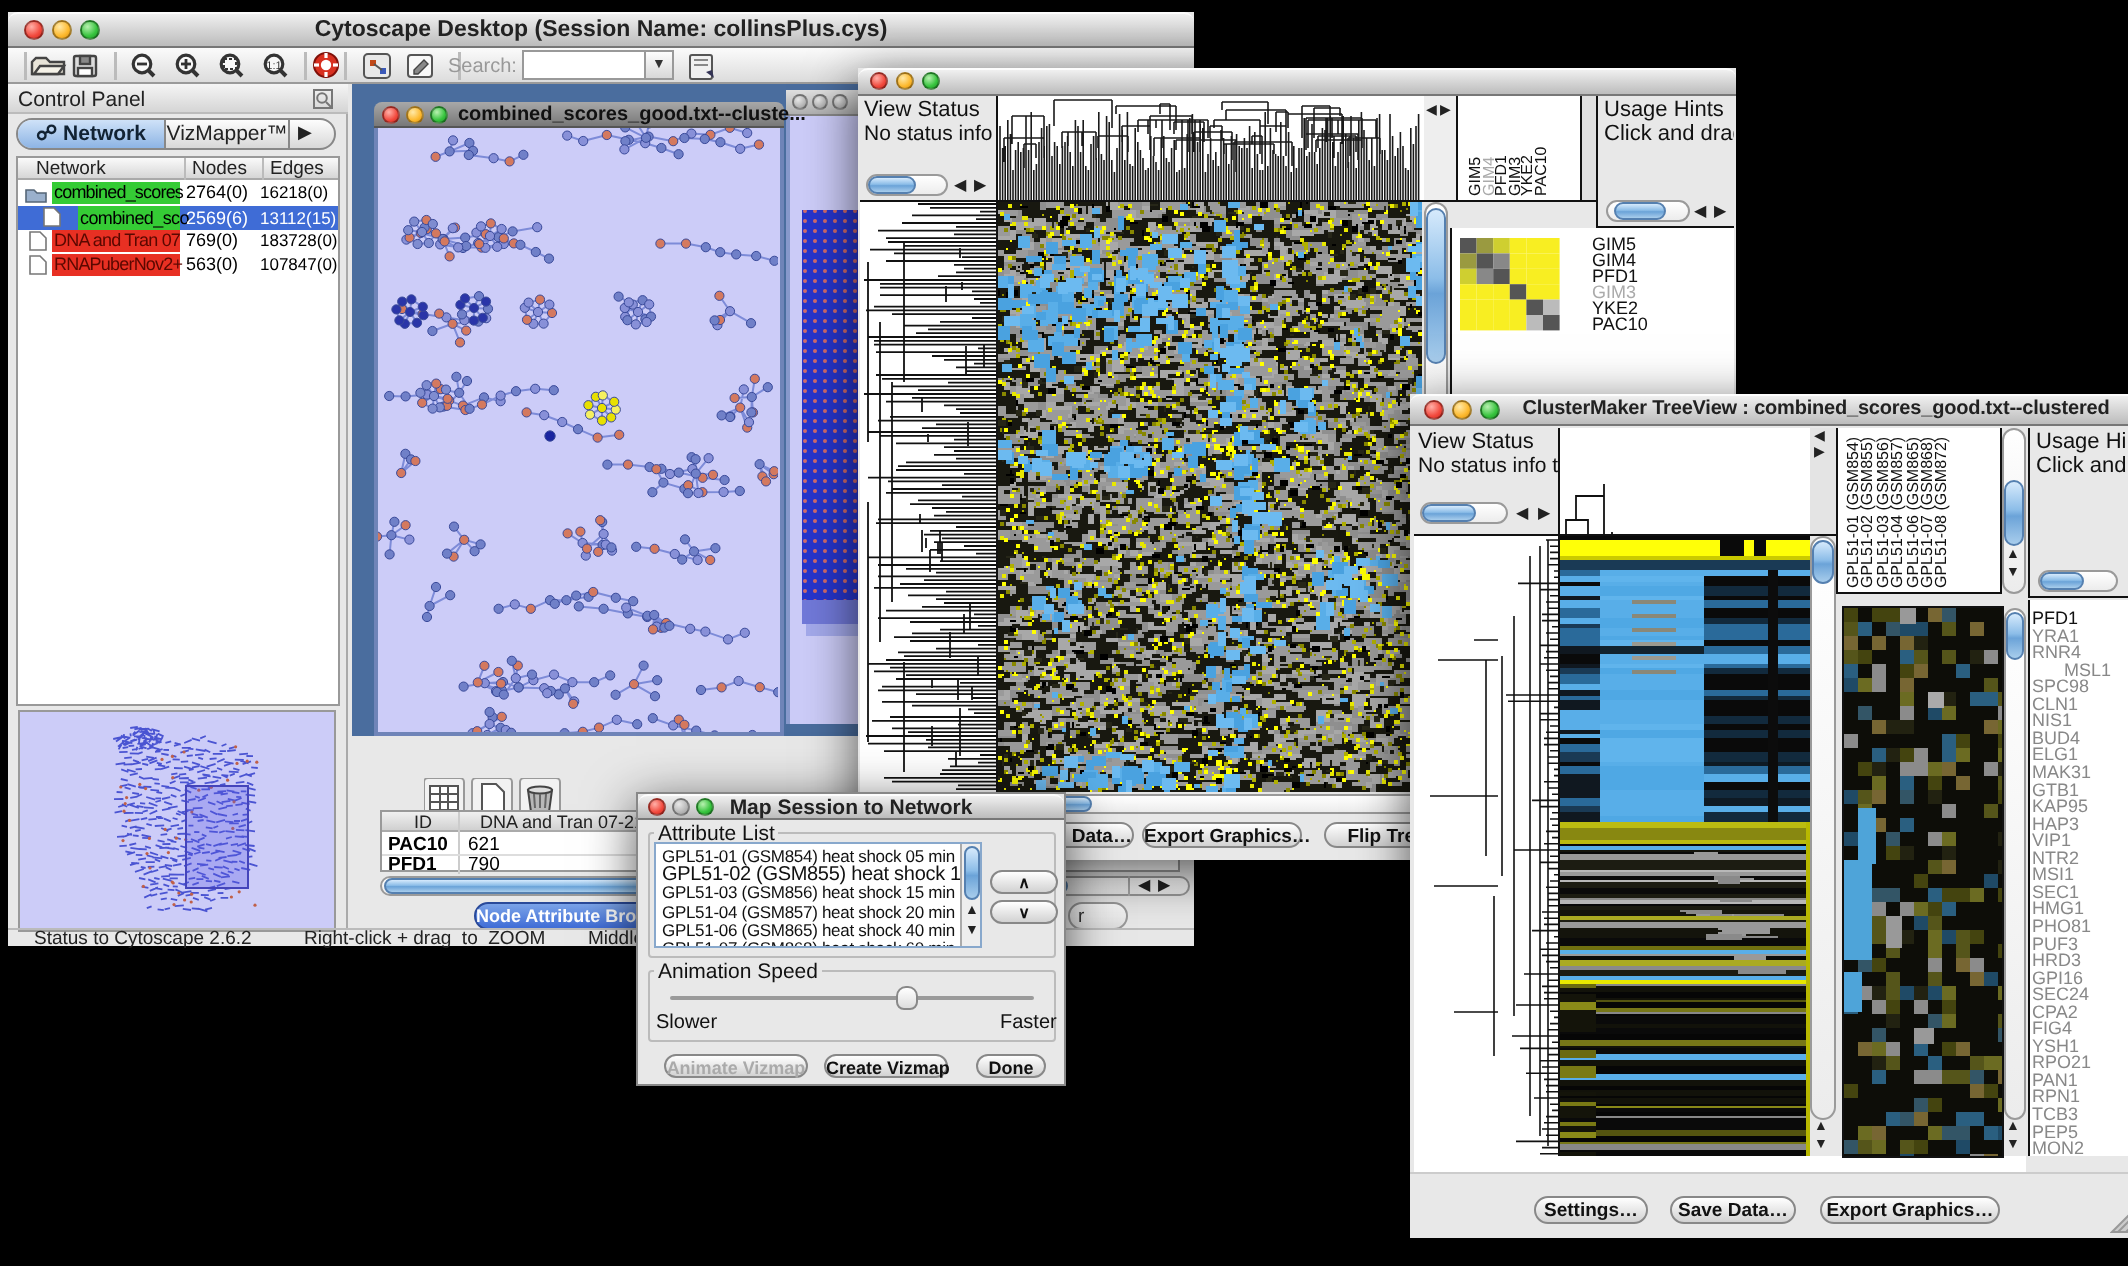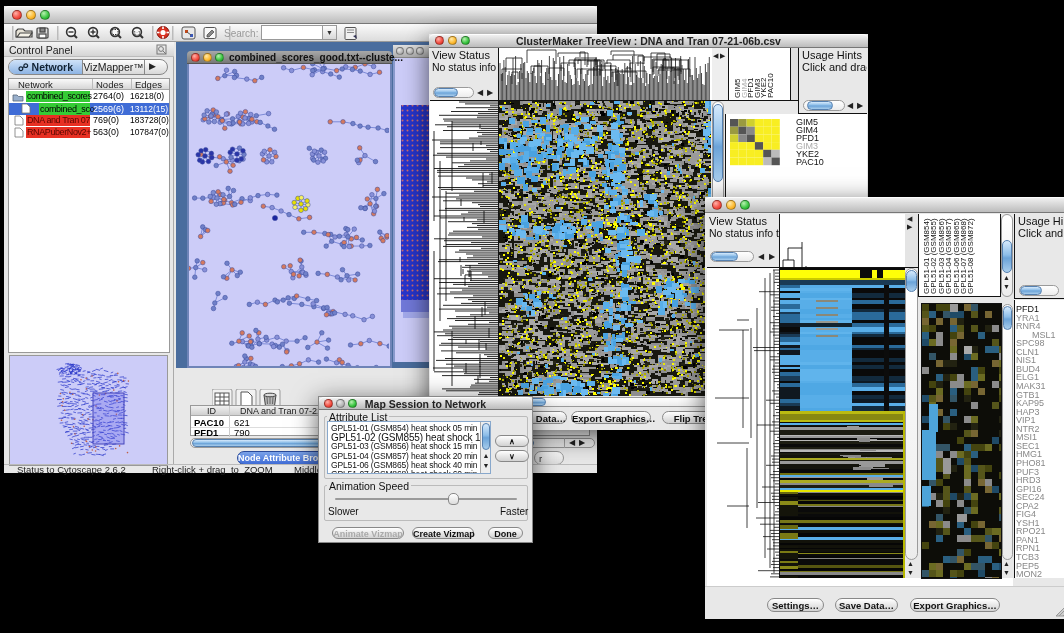--- a/index.html
+++ b/index.html
@@ -22,20 +22,21 @@
  border-radius:9px;text-align:center;font-weight:bold;color:#111;white-space:nowrap}
 .t11{font-size:11px;color:#111;white-space:nowrap}
 .lbl9{font-size:9px;color:#111;line-height:8.6px}
 .vlbl{position:absolute;transform:rotate(-90deg);transform-origin:left bottom;font-size:8.5px;color:#111;white-space:nowrap}
 </style></head><body>
 <div class="win" style="left:4px;top:6px;width:593px;height:467px;background:#e8e8e8">
     <div class="mactb" style="height:18px"></div>
     <span class="tl tlr" style="left:8px;top:4px"></span>
     <span class="tl tly" style="left:22px;top:4px"></span>
     <span class="tl tlg" style="left:36px;top:4px"></span>
+    <div class="mactt" style="top:3px;font-size:11.5px">Cytoscape Desktop (Session Name: collinsPlus.cys)</div>
     <div class="abs" style="left:0;top:18px;width:593px;height:18px;background:linear-gradient(#fbfbfb,#dcdcdc);border-bottom:1px solid #9a9a9a">
       <svg width="593" height="18" style="position:absolute;left:0;top:0">
         <rect x="8" y="2" width="1.5" height="14" fill="#bbb"></rect>
         <rect x="53" y="2" width="1.5" height="14" fill="#bbb"></rect>
         <rect x="148" y="2" width="1.5" height="14" fill="#bbb"></rect>
         <rect x="168" y="2" width="1.5" height="14" fill="#bbb"></rect>
         <rect x="225" y="2" width="1.5" height="14" fill="#bbb"></rect>
         <g stroke="#444" stroke-width="1.2" fill="#e8e4d8">
           <path d="M12 13V7l2-2h5l2 2h7v6z"></path>
           <path d="M13 13l3-4h12l-3 4z" fill="#f5f2e8"></path>
@@ -622,21 +623,20 @@
     <div class="abs" style="left:0;top:458px;width:593px;height:9px;border-top:1px solid #bbb"></div>
     <span class="abs" style="left:13px;top:458px;font-size:9.5px;color:#222">Status to Cytoscape 2.6.2</span>
     <span class="abs" style="left:148px;top:458px;font-size:9.5px;color:#222">Right-click + drag&nbsp; to&nbsp; ZOOM</span>
     <span class="abs" style="left:290px;top:458px;font-size:9.5px;color:#222">Middle-</span>
   </div>
 <div class="win" style="left:429px;top:34px;width:439px;height:396px;background:#e8e8e8">
     <div class="mactb" style="height:14px"></div>
     <span class="tl tlr" style="left:6px;top:2px;width:9px;height:9px"></span>
     <span class="tl tly" style="left:19px;top:2px;width:9px;height:9px"></span>
     <span class="tl tlg" style="left:32px;top:2px;width:9px;height:9px"></span>
-    <div class="mactt" style="top:1px;font-size:10.5px">ClusterMaker TreeView : DNA and Tran 07-21-06b.csv</div>
     <div class="abs" style="left:1px;top:14px;width:69px;height:53px;background:#e8e8e8;border-right:1px solid #111;border-bottom:1px solid #111">
       <span class="abs t11" style="left:2px;top:1px">View Status</span>
       <span class="abs" style="left:2px;top:13px;font-size:10.5px;color:#111;white-space:nowrap">No status info f</span>
       <div class="bscroll" style="left:3px;top:39px;width:41px;height:11px"></div>
       <div class="bthumb" style="left:4px;top:40px;width:24px;height:9px"></div>
       <span class="sarr" style="left:47px;top:41px">◀</span>
       <span class="sarr" style="left:57px;top:41px">▶</span>
     </div>
     <div class="abs" style="left:70px;top:14px;width:213px;height:53px;background:#fff;border-bottom:1px solid #111">
       <svg width="212" height="52" style="position:absolute;left:0;top:0">
@@ -739,20 +739,21 @@
     <div class="bthumb" style="left:4px;top:364px;width:113px;height:8px"></div>
     <div class="pbtn" style="left:81px;top:377px;width:57px;height:13px;font-size:9.5px;line-height:13px">Save Data…</div>
     <div class="pbtn" style="left:142px;top:377px;width:80px;height:13px;font-size:9.5px;line-height:13px">Export Graphics…</div>
     <div class="pbtn" style="left:233px;top:377px;width:72px;height:13px;font-size:9.5px;line-height:13px">Flip Tree N</div>
   </div>
 <div class="win" style="left:705px;top:197px;width:365px;height:422px;background:#e8e8e8">
     <div class="mactb" style="height:16px"></div>
     <span class="tl tlr" style="left:7px;top:3px"></span>
     <span class="tl tly" style="left:21px;top:3px"></span>
     <span class="tl tlg" style="left:35px;top:3px"></span>
+    <div class="mactt" style="top:2px;left:48px;width:310px;font-size:10px;letter-spacing:-0.1px">ClusterMaker TreeView : combined_scores_good.txt--clustered</div>
     <div class="abs" style="left:2px;top:17px;width:73px;height:54px;background:#e8e8e8;border-right:1px solid #111;border-bottom:1px solid #111">
       <span class="abs t11" style="left:2px;top:1px">View Status</span>
       <span class="abs" style="left:2px;top:13px;font-size:10.5px;color:#111;white-space:nowrap">No status info t</span>
       <div class="bscroll" style="left:3px;top:37px;width:44px;height:11px"></div>
       <div class="bthumb" style="left:4px;top:38px;width:27px;height:9px"></div>
       <span class="sarr" style="left:51px;top:39px">◀</span>
       <span class="sarr" style="left:62px;top:39px">▶</span>
     </div>
     <div class="abs" style="left:75px;top:17px;width:125px;height:54px;background:#fff;border-bottom:1px solid #111">
       <div class="abs" style="left:0;top:16px;width:125px;height:38px">

